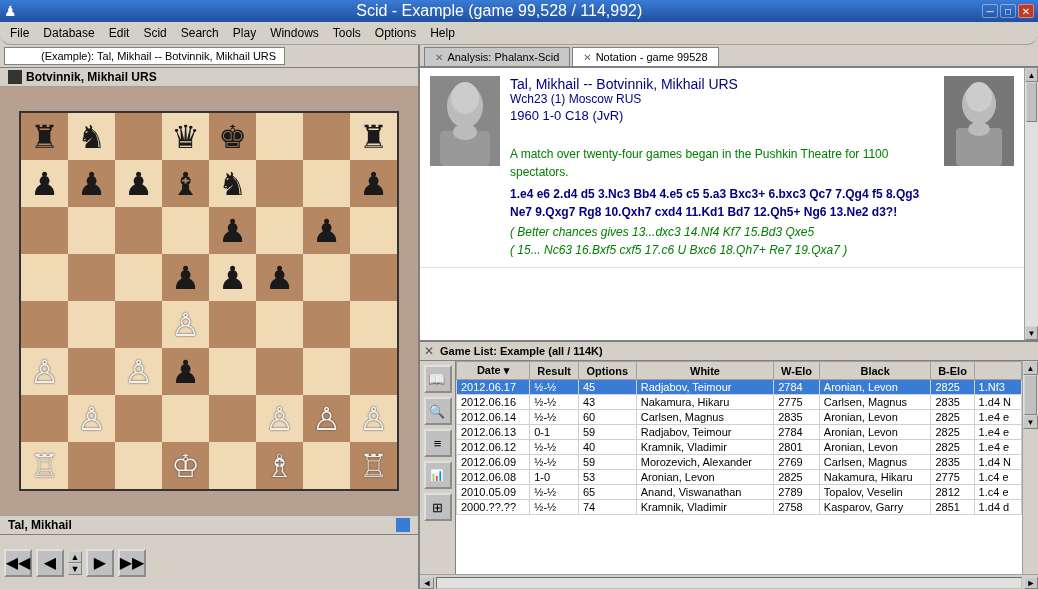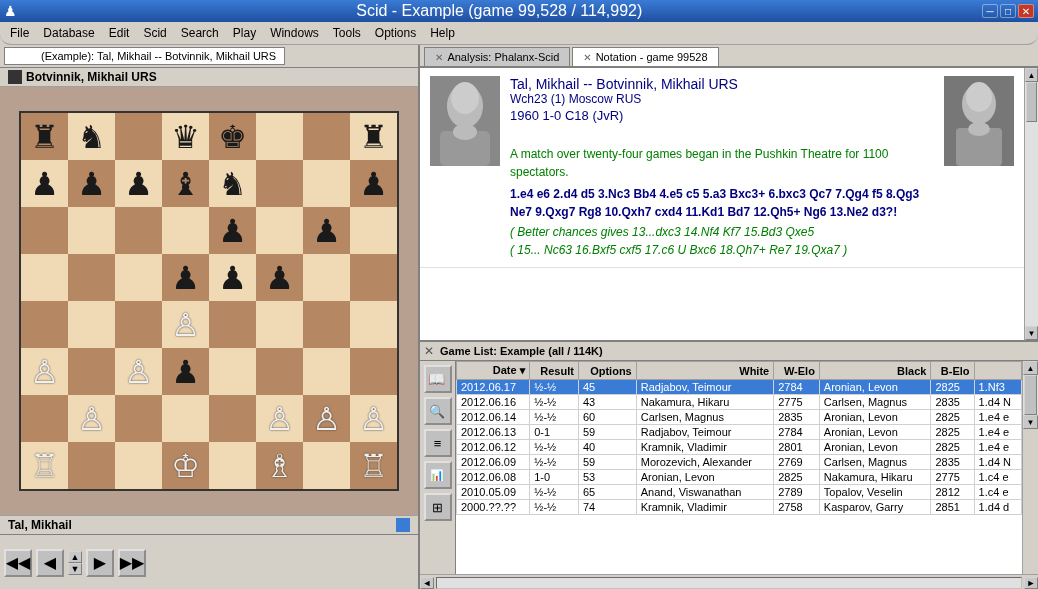--- a/index.html
+++ b/index.html
@@ -71,21 +71,21 @@
     .comment-italic { color: #008000; font-style: italic; }
     
     
     #game-list-panel { height: 250px; border-top: 2px solid #808080; display: flex; flex-direction: column; }
     #game-list-header { background: #d4d0c8; padding: 2px 4px; display: flex; align-items: center; gap: 6px; font-size: 11px; border-bottom: 1px solid #808080; }
     #game-list-body { display: flex; flex: 1; overflow: hidden; }
     #gl-sidebar { width: 36px; background: #d4d0c8; border-right: 1px solid #808080; display: flex; flex-direction: column; align-items: center; padding: 4px 2px; gap: 4px; }
     .gl-tool { width: 28px; height: 28px; background: #c0c0c0; border: 2px outset #e0e0e0; display: flex; align-items: center; justify-content: center; cursor: pointer; font-size: 14px; }
     #gl-table-container { flex: 1; overflow: auto; }
     #gl-table { width: 100%; border-collapse: collapse; font-size: 11px; }
-    #gl-table th { background: #d4d0c8; border: 1px solid #a0a0a0; padding: 2px 4px; text-align: right; font-weight: bold; position: sticky; top: 0; cursor: pointer; white-space: nowrap; }
+    #gl-table th { background: #d4d0c8; border: 1px solid #a0a0a0; padding: 2px 4px; text-align: center; font-weight: bold; position: sticky; top: 0; cursor: pointer; white-space: nowrap; }
     #gl-table td { border: 1px solid #d0d0d0; padding: 1px 4px; white-space: nowrap; }
     #gl-table tr.selected td { background: #3a7bd5; color: white; }
     #gl-scrollbar { width: 16px; background: #d4d0c8; border-left: 1px solid #a0a0a0; }
     
     
     #gl-bottom-scroll { height: 16px; background: #d4d0c8; border-top: 1px solid #a0a0a0; display: flex; align-items: center; }
     #gl-hscroll { flex: 1; height: 12px; background: #e0e0e0; border: 1px inset #c0c0c0; margin: 2px; }
     
     
     .photo-placeholder { width: 70px; height: 90px; overflow: hidden; }

